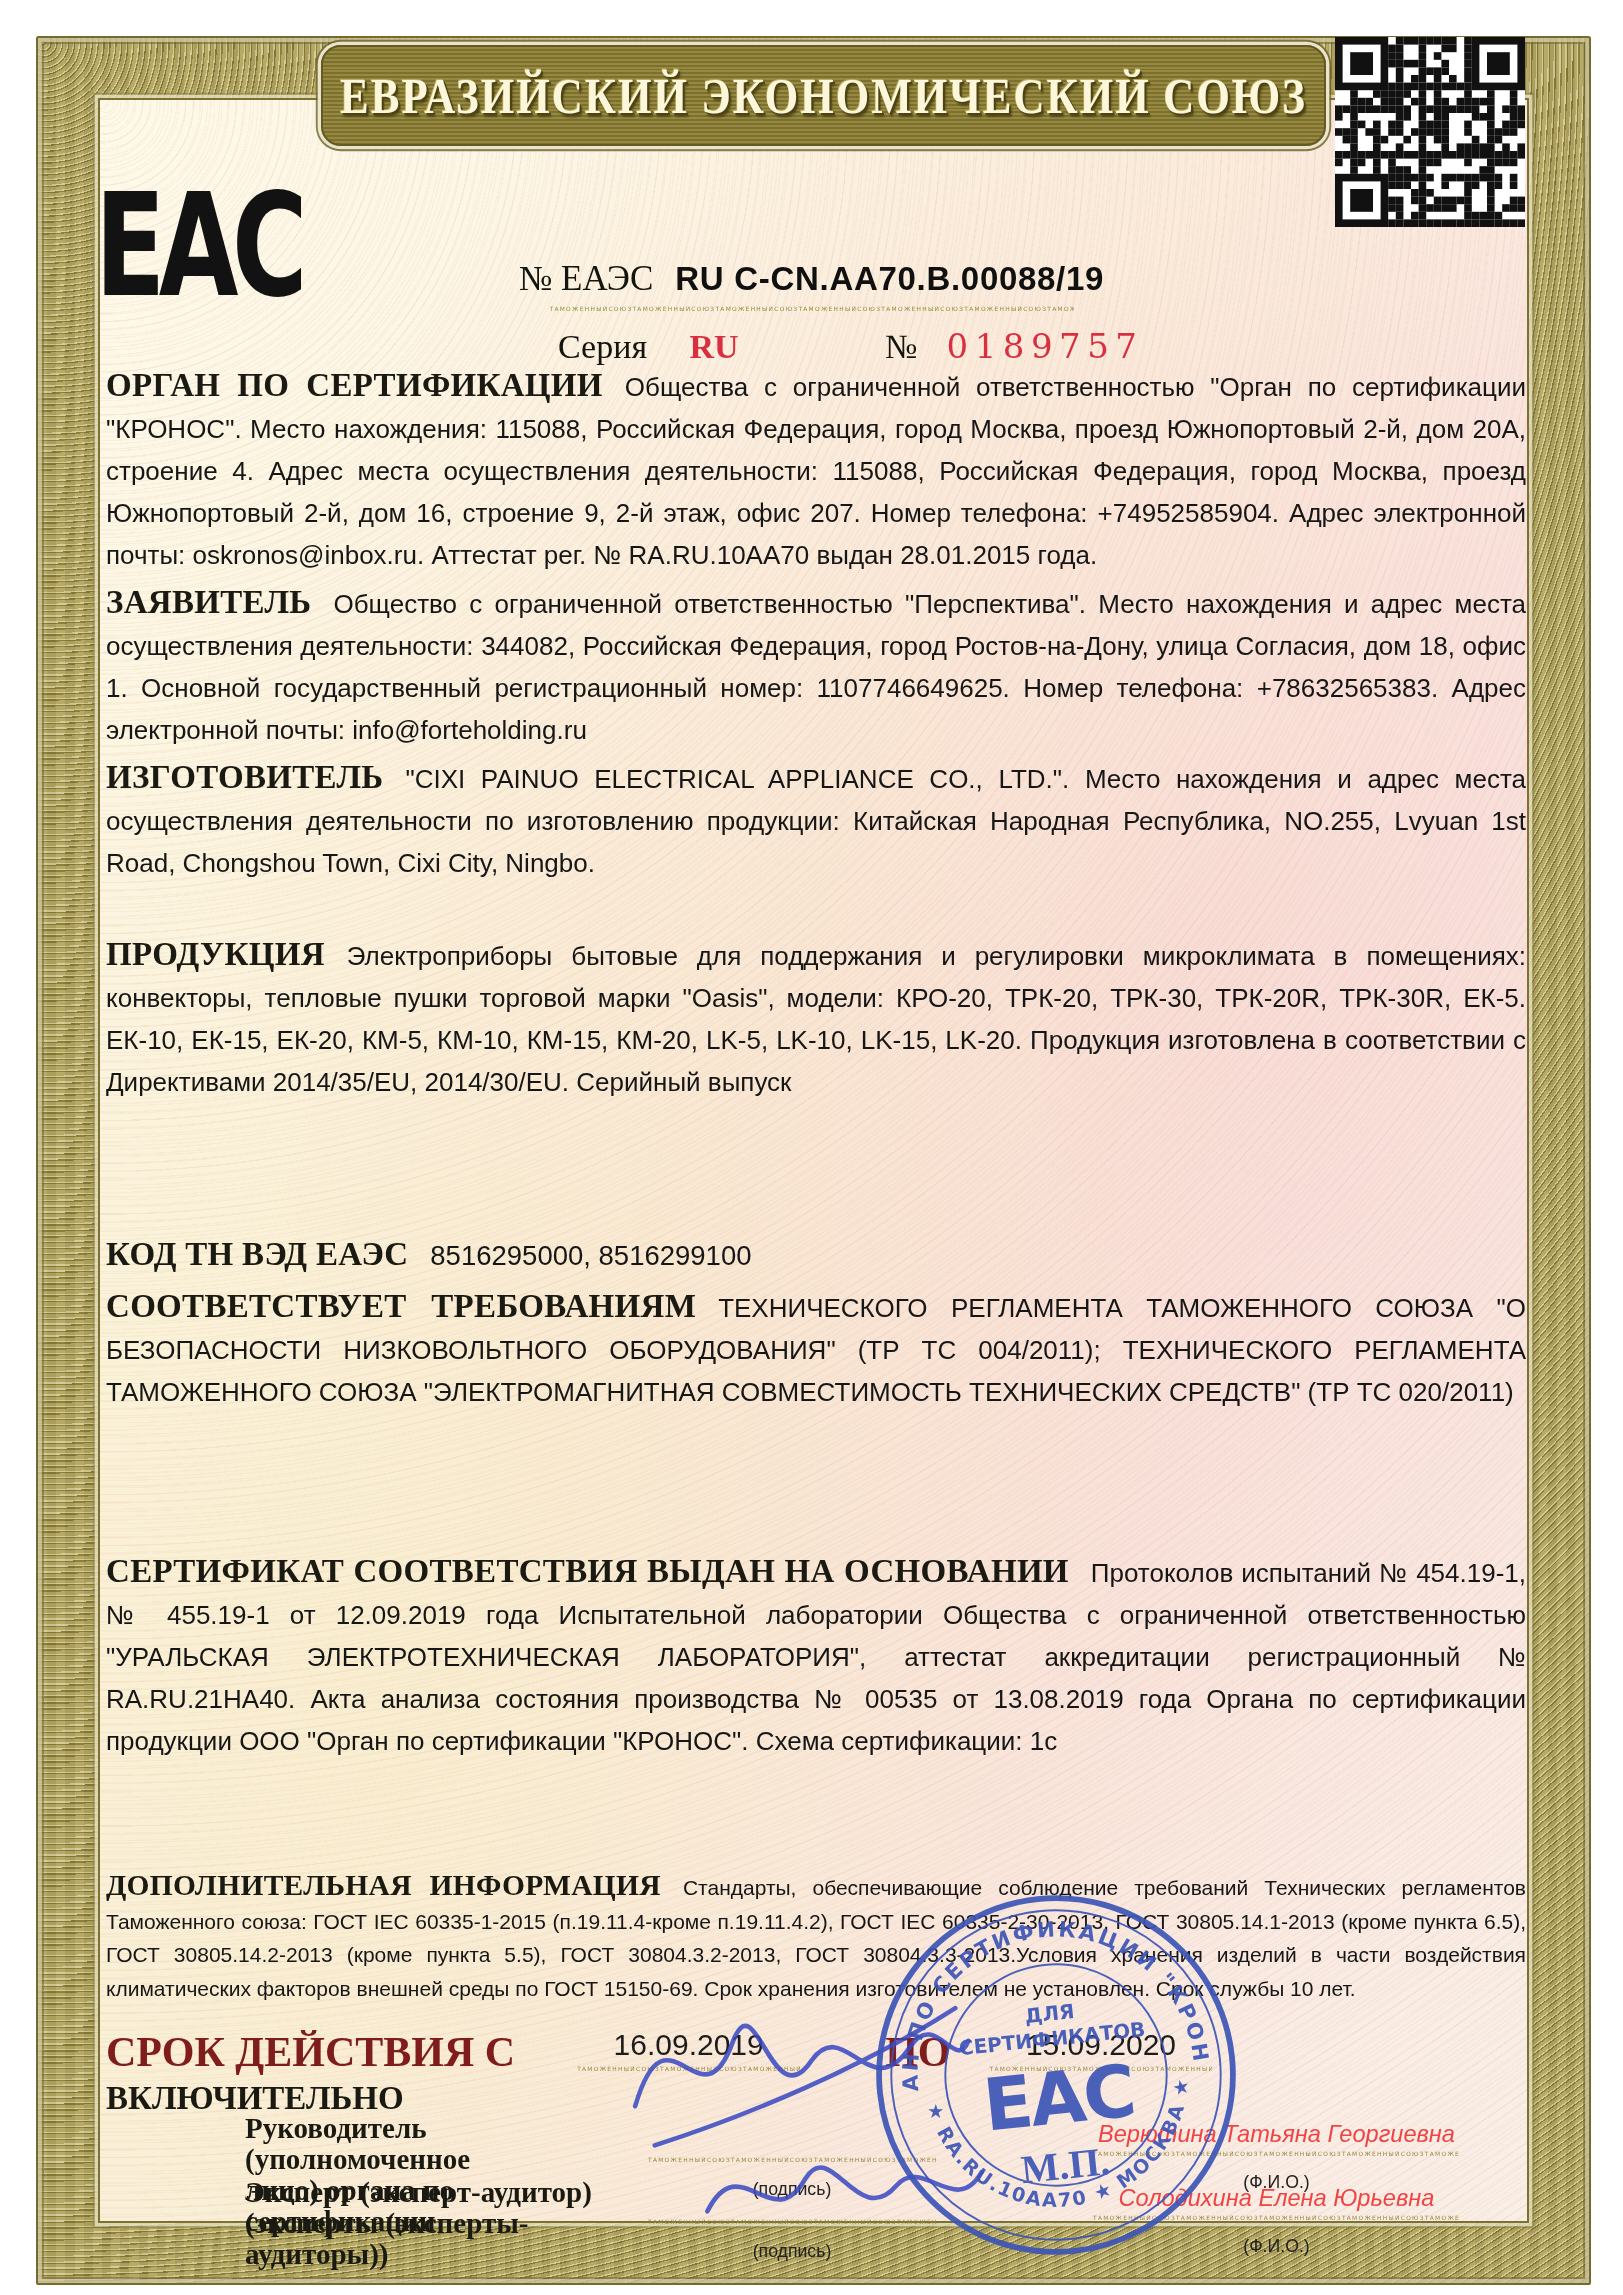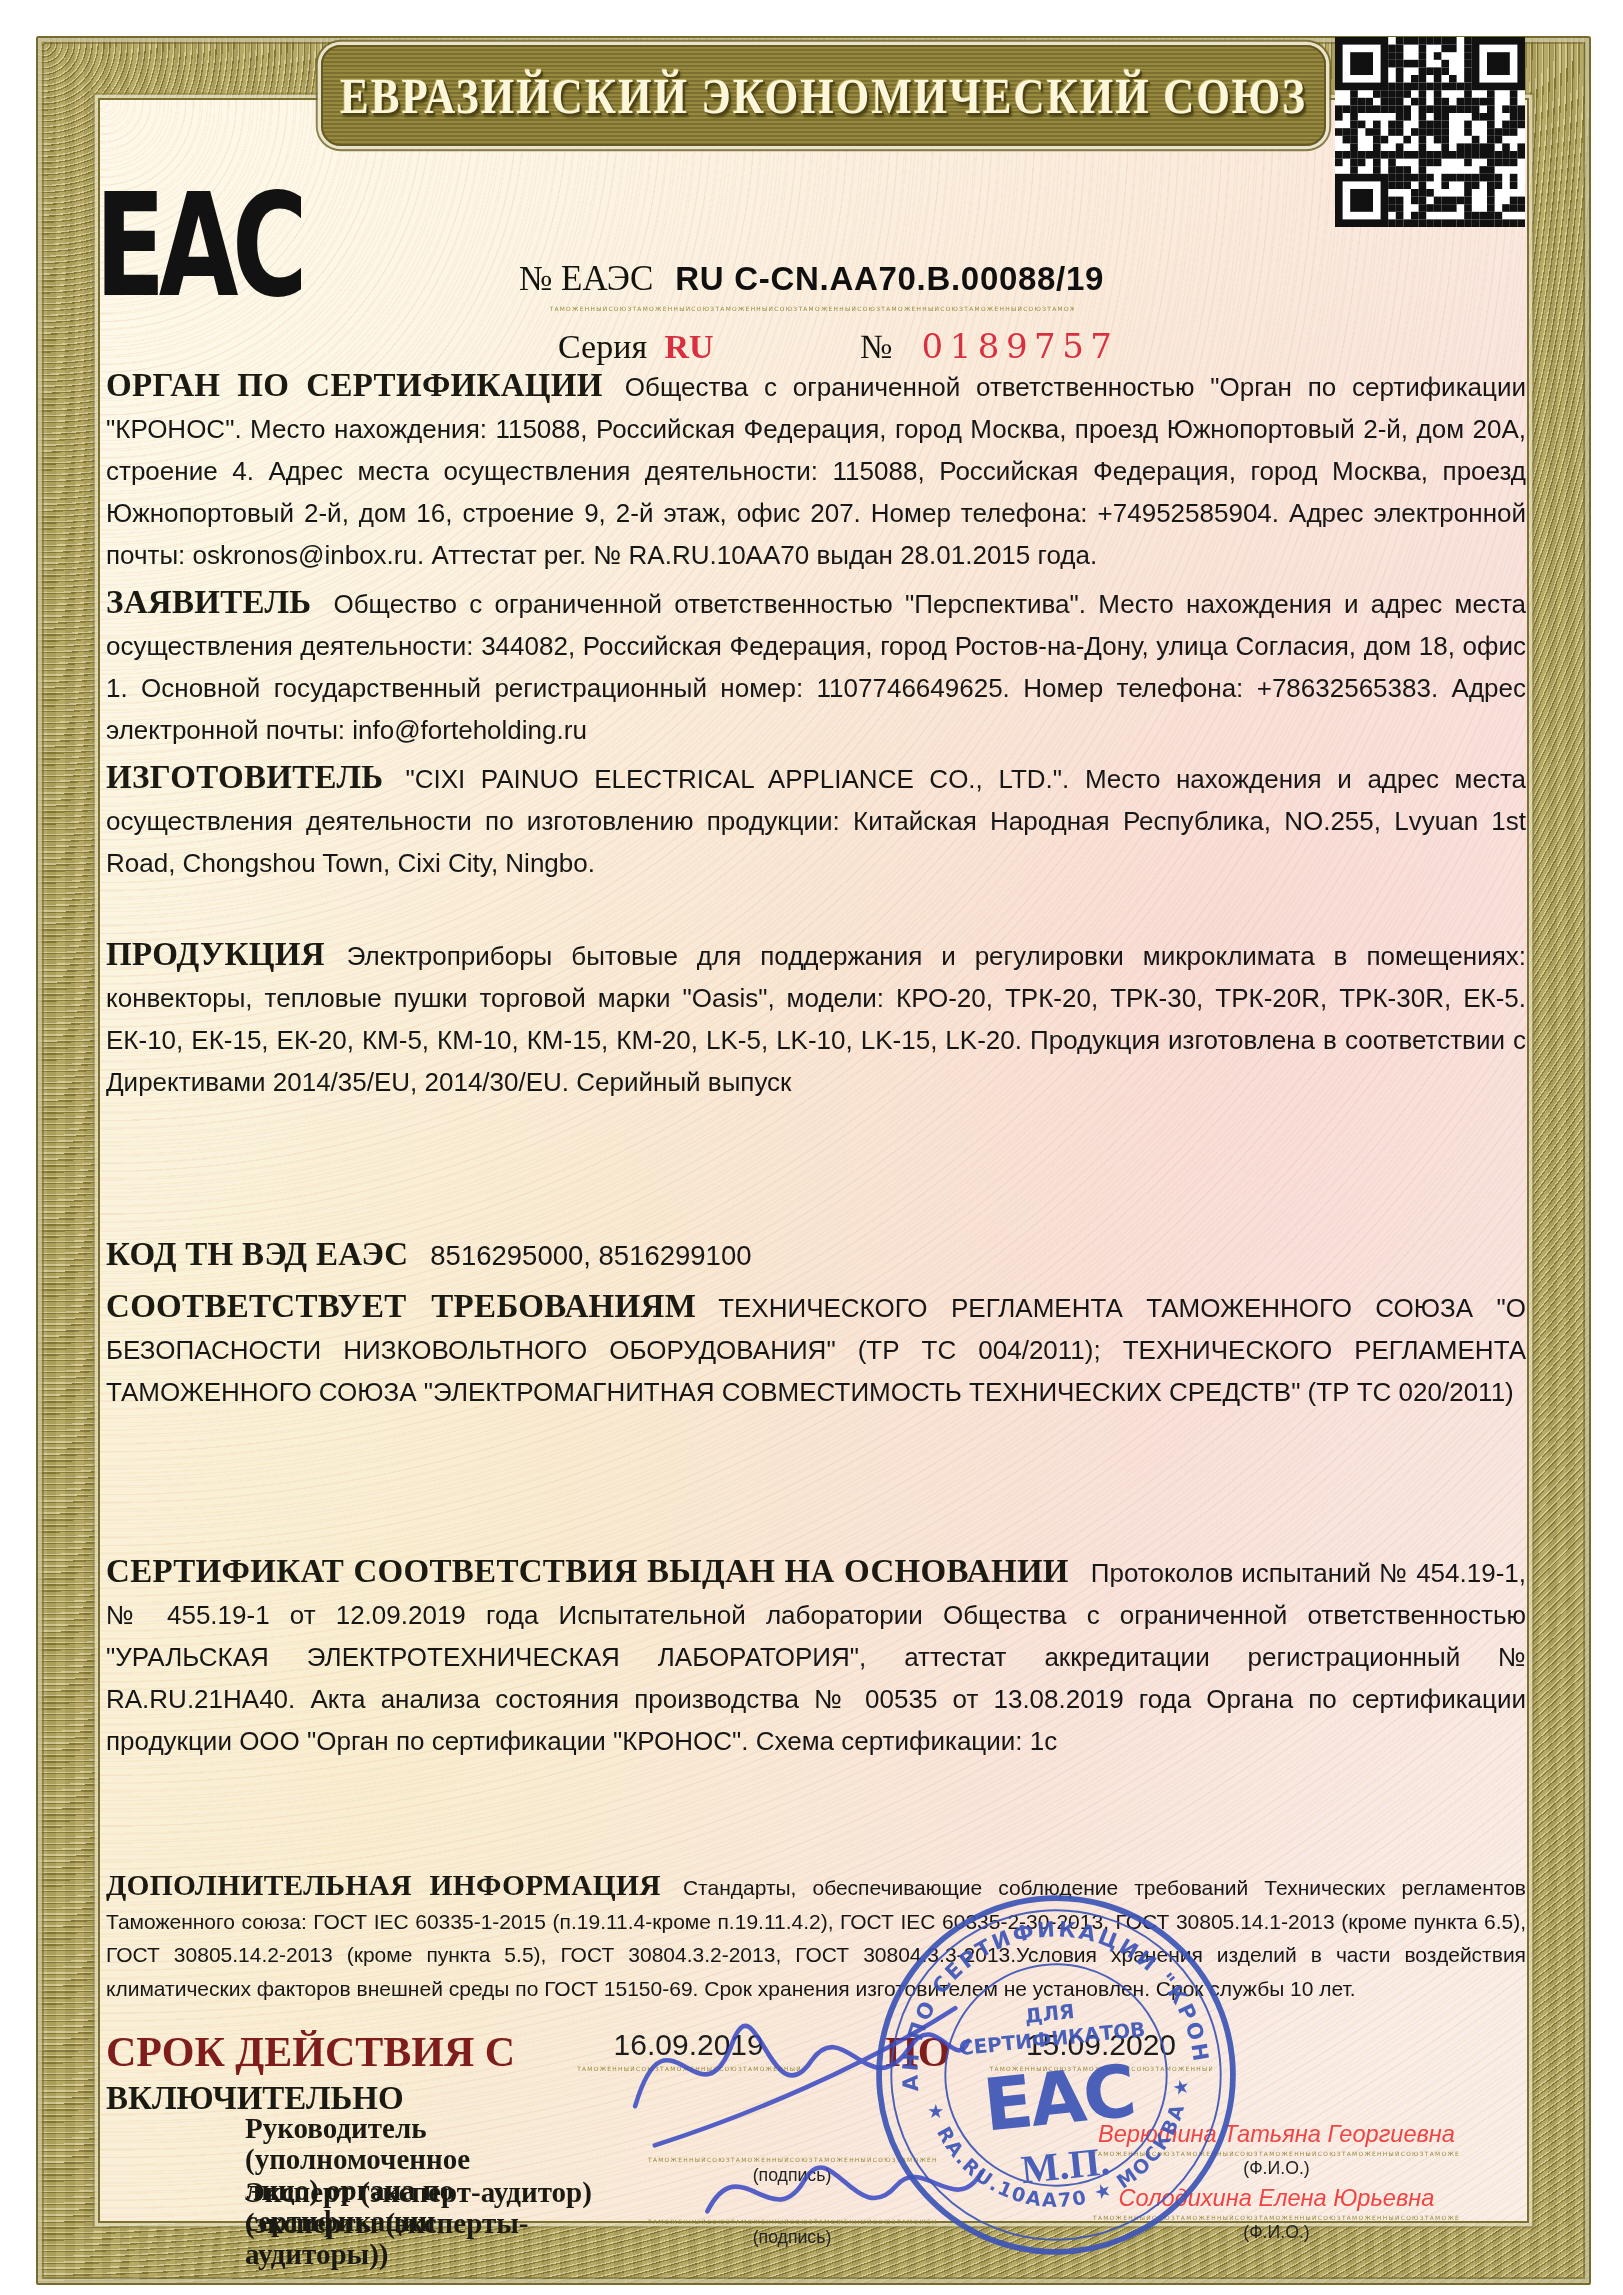--- a/index.html
+++ b/index.html
@@ -45,21 +45,21 @@
     color:#a6954a;text-shadow:0.7px 0.7px 0 #80712f,1.3px 2px 0.7px rgba(128,113,47,.45);white-space:nowrap;}
 
   .number-line{position:absolute;left:0;width:1623px;top:259px;text-align:center;white-space:nowrap;}
   .number-line .nlabel{font-family:"Liberation Serif",serif;font-size:35px;color:#15150f;margin-right:22px;}
   .number-line .nvalue{font-family:"Liberation Sans",sans-serif;font-weight:700;font-size:33px;
     letter-spacing:0.7px;color:#101010;}
   .number-line .microline{width:524px;margin:6.5px auto 0 auto;}
 
   .series-line{position:absolute;left:558px;top:326px;white-space:nowrap;font-size:34px;}
   .series-line .slabel{font-family:"Liberation Serif",serif;color:#15150f;}
-  .series-line .sval{font-family:"Liberation Serif",serif;font-weight:700;color:#d83040;margin-left:8px;}
+  .series-line .sval{font-family:"Liberation Serif",serif;font-weight:700;color:#d83040;margin-left:33px;}
   .series-line .nolabel{font-family:"Liberation Serif",serif;color:#15150f;margin-left:137px;}
   .series-line .noval{font-family:"DejaVu Serif",serif;color:#d83040;letter-spacing:6.5px;margin-left:19.6px;}
 
   
   .sec{position:absolute;left:106px;width:1420px;text-align:justify;line-height:37px;}
   .sec .lbl{font-family:"Liberation Serif",serif;font-weight:700;font-size:33px;color:#1a1a12;
     letter-spacing:0.3px;margin-right:22px;}
   .sec .txt{font-family:"Liberation Sans",sans-serif;font-size:26px;color:#161616;}
   .sec .txt-lg{font-family:"Liberation Sans",sans-serif;font-size:27.5px;color:#161616;}
   .sec-dop{line-height:29.5px;}
@@ -77,21 +77,21 @@
   .validity .date-cell .microline{width:223px;margin-top:3.9px;}
   .validity .po{margin-left:85px;}
   .incl{position:absolute;left:106px;top:2080px;font-family:"Liberation Serif",serif;
     font-weight:700;font-size:33px;color:#1a1a12;}
 
   
   .sig-label{position:absolute;left:245px;width:393px;font-family:"Liberation Serif",serif;
     font-weight:700;font-size:29px;line-height:31px;color:#1a1a12;}
   .sig-cell{position:absolute;width:308px;text-align:center;}
   .sig-cell .microline{width:288px;margin:0 auto;}
-  .caption{display:block;font-family:"Liberation Sans",sans-serif;font-size:17.7px;color:#222;margin-top:0;}
+  .caption{display:block;font-family:"Liberation Sans",sans-serif;font-size:17.7px;color:#222;margin-top:14px;}
   .name-cell{position:absolute;left:1067px;width:419px;text-align:center;}
   .name-cell .name{display:block;font-family:"Liberation Sans",sans-serif;font-size:23.6px;color:#ef4444;font-style:italic;}
   .name-cell .microline{width:367px;margin:2.6px auto 0 auto;}
   .ink{position:absolute;pointer-events:none;}
 
   
   .stamp{position:absolute;left:863px;top:1882px;width:386px;height:386px;opacity:.92;
     transform:rotate(-6deg);pointer-events:none;}
   .stamp text{fill:#3d55b6;}
 

